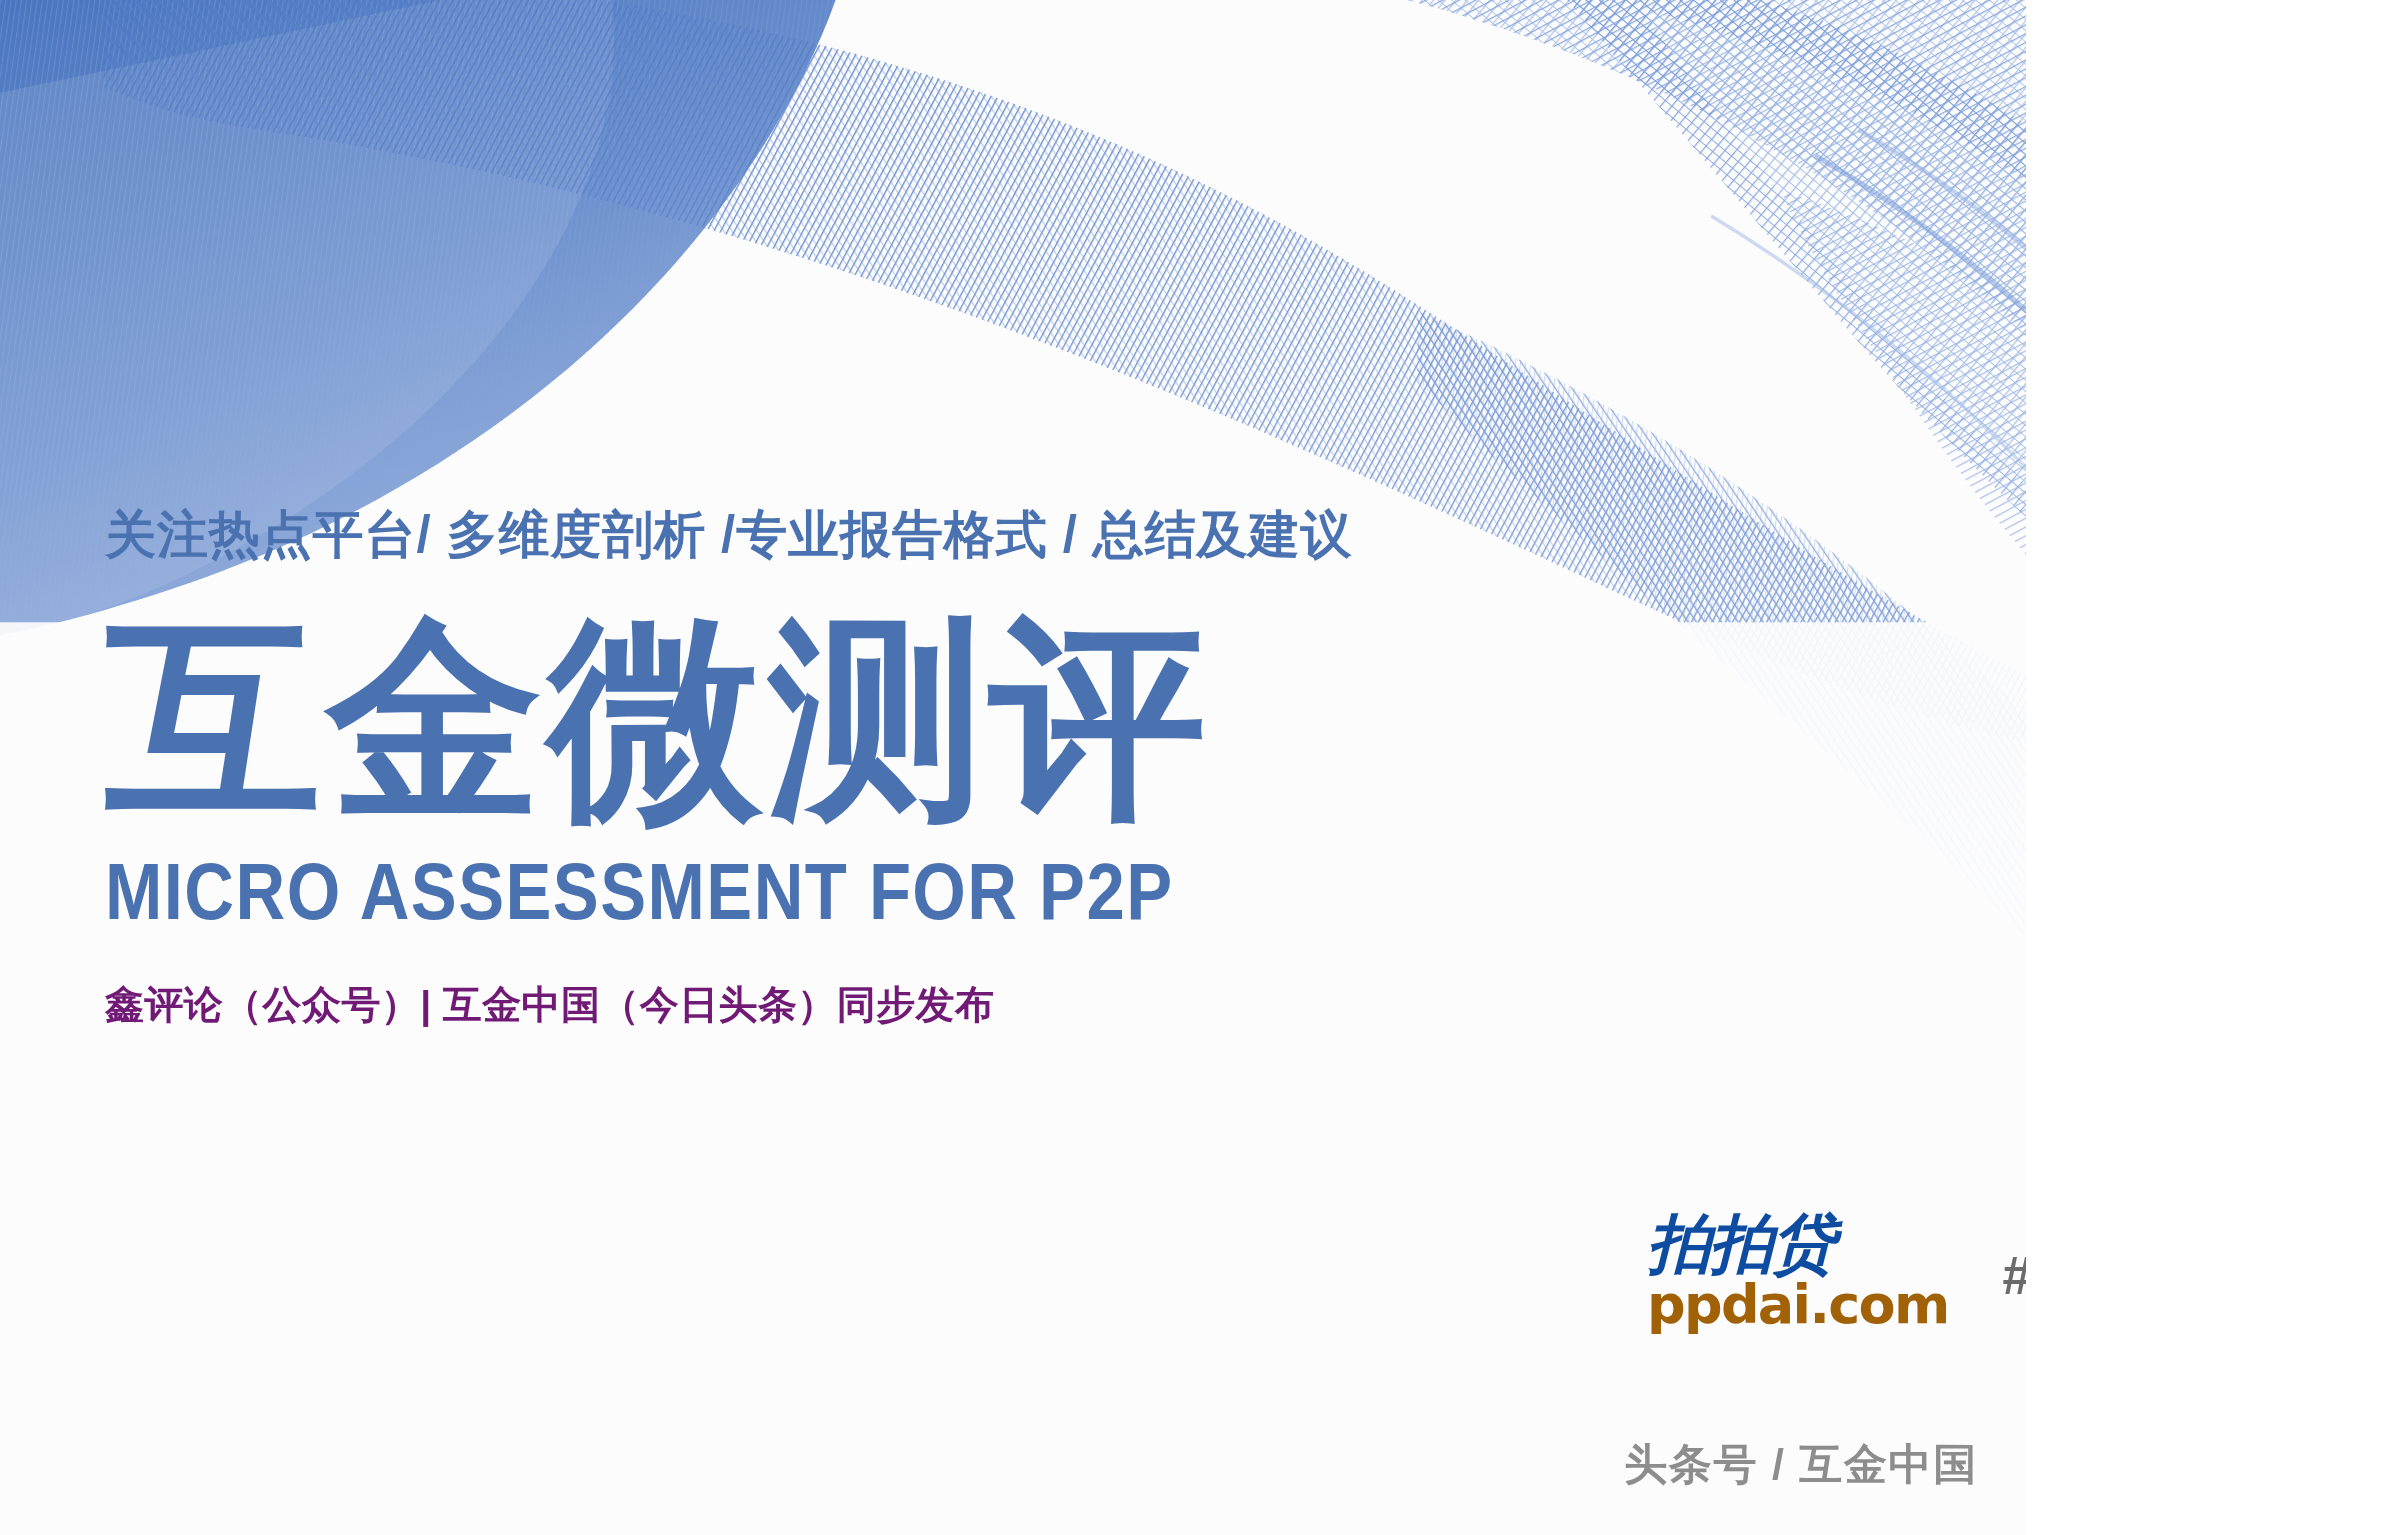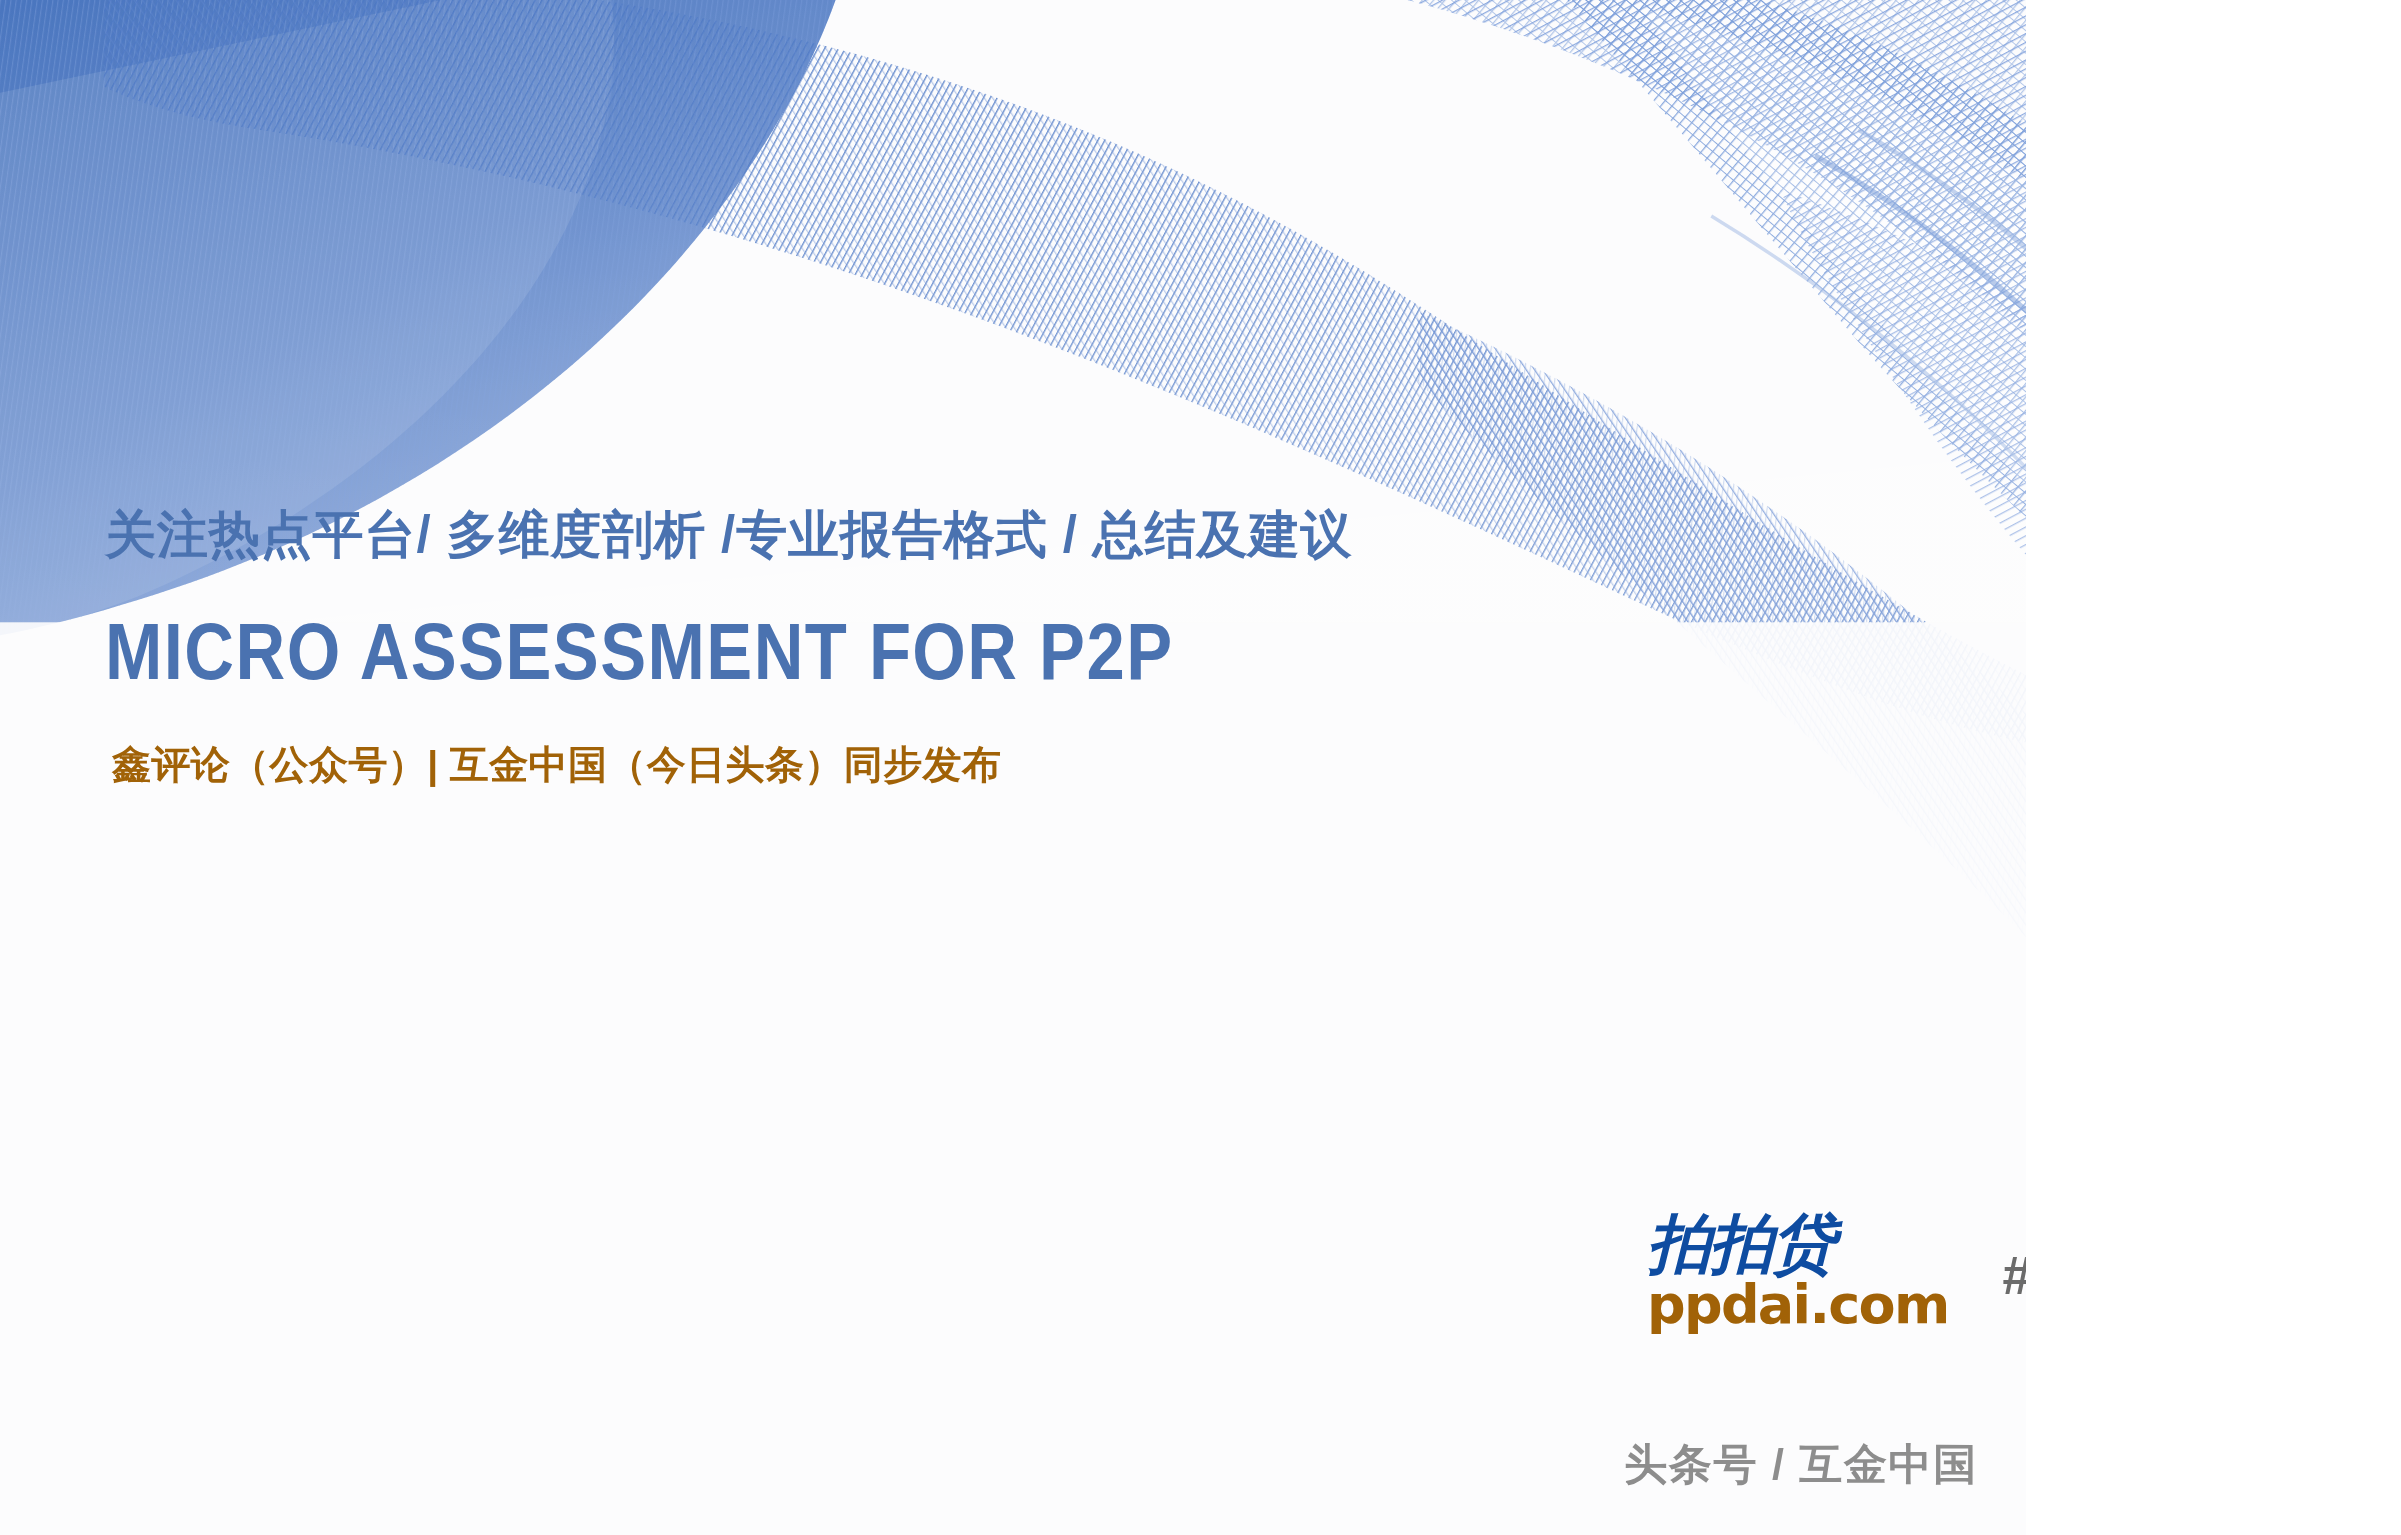--- a/index.html
+++ b/index.html
@@ -62,24 +62,24 @@
     letter-spacing: 1.7px;
     white-space: nowrap;
     margin: 24px 0 0 0;
     transform: scaleX(0.86);
     transform-origin: left center;
   }
 
   .tagline {
     font-size: 39px;
     font-weight: bold;
-    color: #a16207;
+    color: #701a75;
     line-height: 1.3;
     white-space: nowrap;
-    margin: 48px 0 0 7px;
+    margin: 48px 0 0 0;
     letter-spacing: 0.4px;
   }
 
   
   .logo-block {
     position: absolute;
     left: 1647px;
     top: 1212px;
     display: flex;
     align-items: flex-start;
@@ -224,20 +224,21 @@
     </g>
 
     <rect x="0" y="0" width="2778" height="1776" fill="url(#fadeDown)"></rect>
     <rect x="0" y="720" width="2778" height="1056" fill="#fcfcfd" opacity="0.92"></rect>
   </svg>
 
   <div class="text-stack">
 
     <div class="eyebrow">关注热点平台/ 多维度剖析 /专业报告格式 / 总结及建议</div>
 
+    <div class="maintitle">互金微测评</div>
 
     <div class="entitle">MICRO ASSESSMENT FOR P2P</div>
 
     <div class="tagline">鑫评论（公众号）| 互金中国（今日头条）同步发布</div>
   </div>
 
   <div class="logo-block">
     <div class="logo-mark">
       <span class="logo-cn">拍拍贷</span>
       <span class="logo-en">ppdai.com</span>

